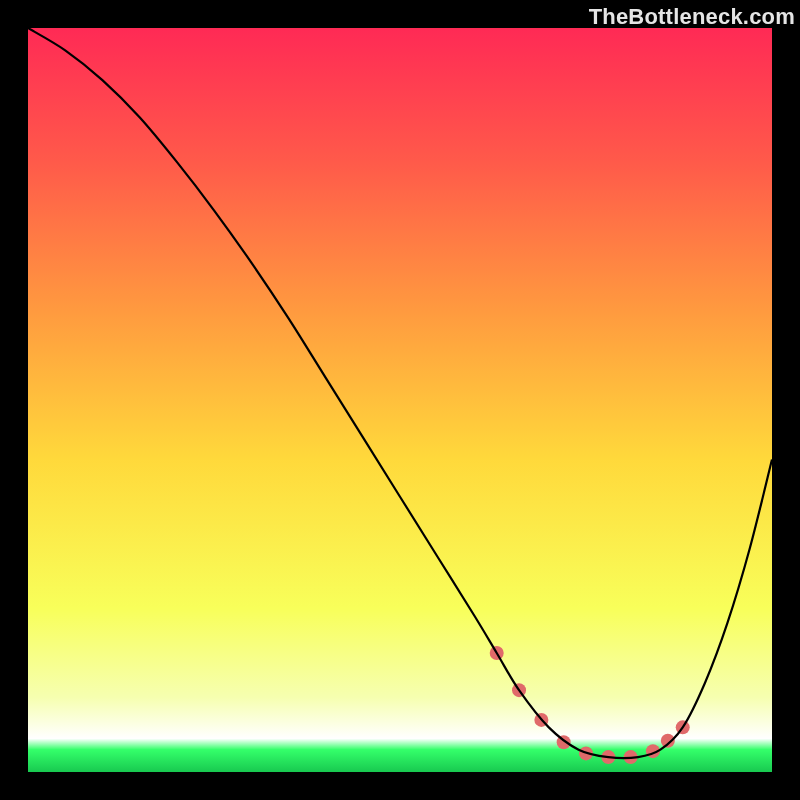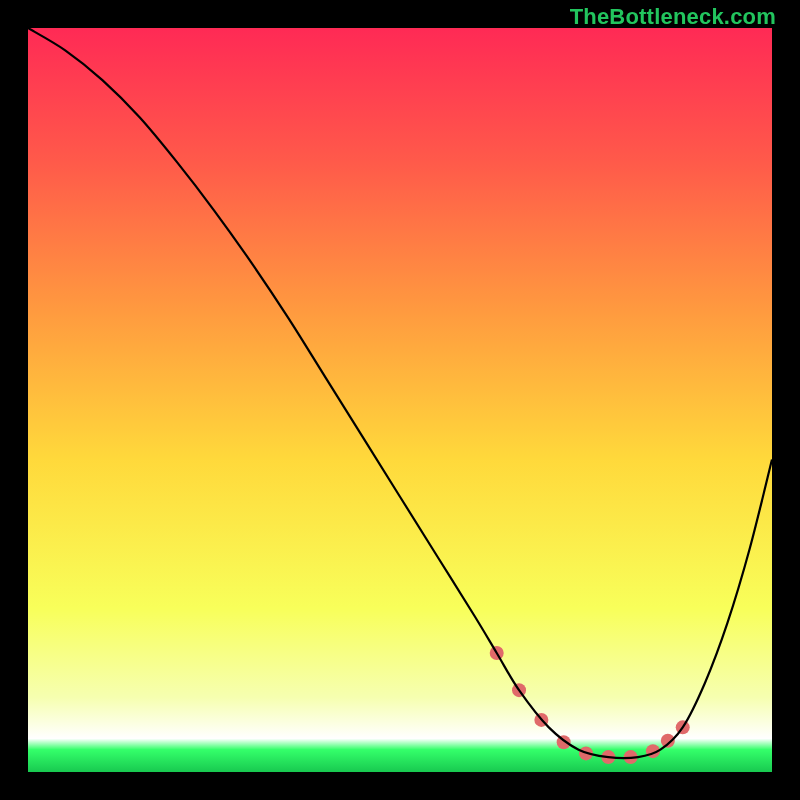--- a/index.html
+++ b/index.html
@@ -12,22 +12,22 @@
     overflow: hidden;
   }
   .container {
     position: relative;
     width: 800px;
     height: 800px;
   }
   .watermark {
     position: absolute;
     top: 4px;
-    right: 24px;
-    color: #22c55e;
+    right: 5px;
+    color: #e5e5e5;
     font-size: 22px;
     font-weight: 600;
     letter-spacing: 0.2px;
     z-index: 10;
   }
   .plot-area {
     position: absolute;
     left: 28px;
     top: 28px;
     width: 744px;

